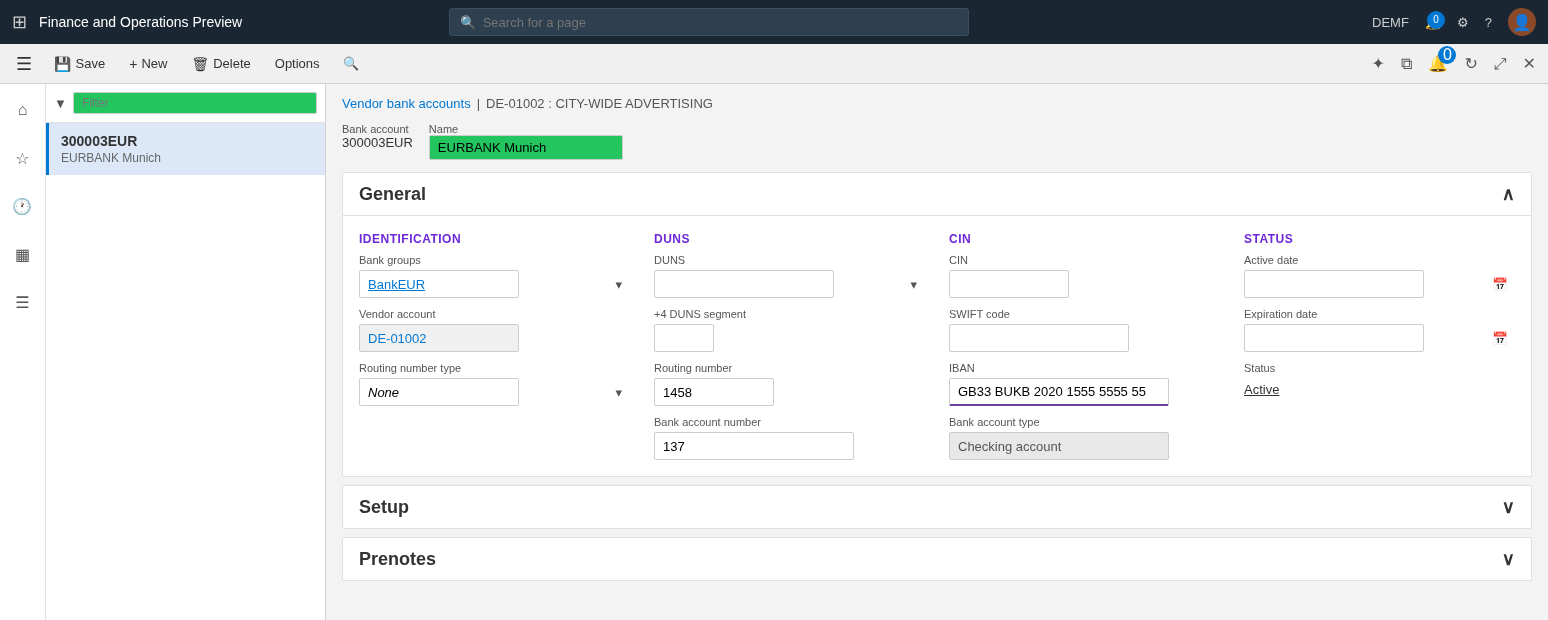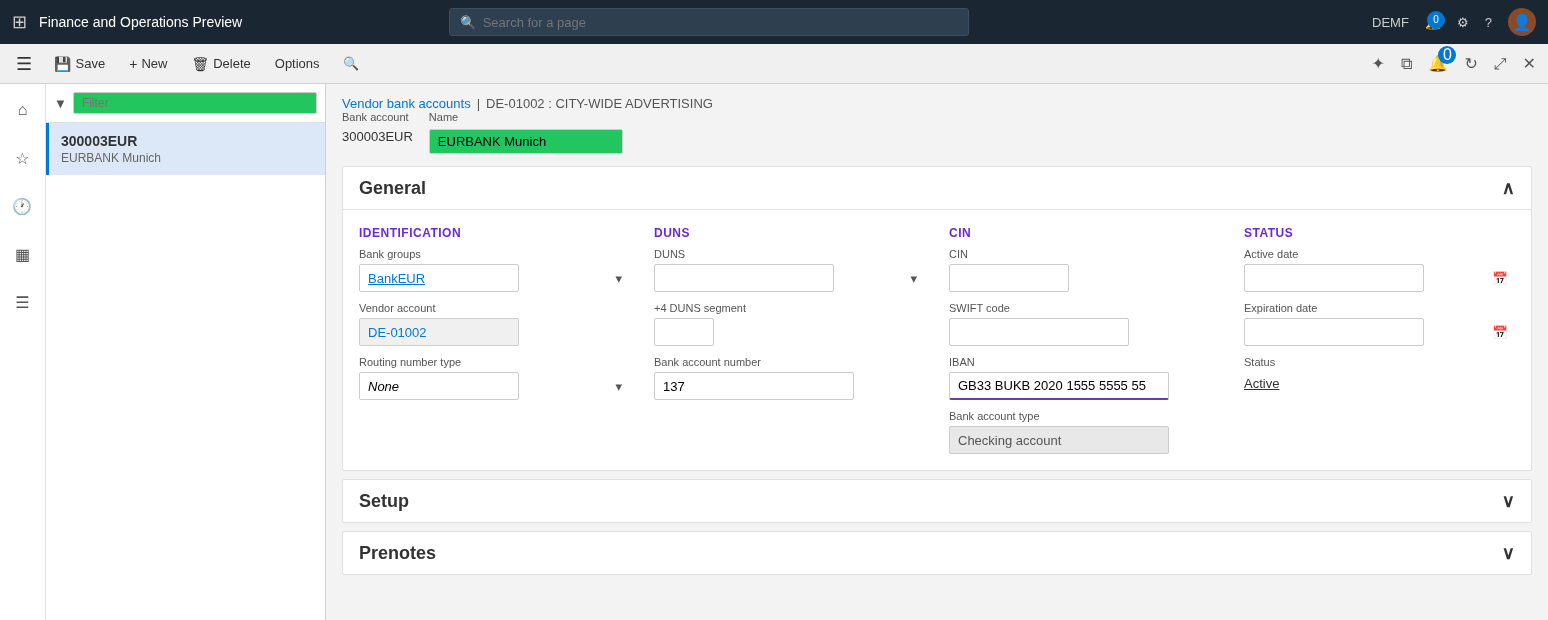--- a/index.html
+++ b/index.html
@@ -140,33 +140,33 @@
       overflow-y: auto;
       background: #f3f3f3;
       padding: 12px 16px;
     }
 
     
     .breadcrumb {
       display: flex;
       align-items: center;
       gap: 6px;
-      margin-bottom: 0;
+      margin-bottom: 12px;
       font-size: 13px;
       color: #555;
     }
 
     
     .form-header {
       display: flex;
       gap: 16px;
       margin-bottom: 12px;
       background: #f3f3f3;
     }
-    .form-field { display: flex; flex-direction: column; gap: 6px; }
+    .form-field { display: flex; flex-direction: column; gap: 0; }
     .form-label { font-size: 11px; color: #555; }
     .form-value-text { font-size: 13px; color: #333; font-weight: 500; }
     .form-input {
       border: 1px solid #ccc;
       border-radius: 2px;
       padding: 4px 8px;
       font-size: 13px;
       min-width: 180px;
       outline: none;
       background: #22c55e;
@@ -405,20 +405,24 @@
               <div class="select-wrapper">
                 <select class="select-field input-field" style="width:180px;">
                   <option value=""></option>
                 </select>
               </div>
             </div>
             <div class="form-group" style="margin-bottom:10px;">
               <label>+4 DUNS segment</label>
               <input type="text" class="input-field" value="" style="width: 60px;">
             </div>
+            <div class="form-group" style="margin-bottom:10px;">
+              <label>Routing number</label>
+              <input type="text" class="input-field" value="1458" style="width: 120px;">
+            </div>
             <div class="form-group">
               <label>Bank account number</label>
               <input type="text" class="input-field" value="137" style="width: 200px;">
             </div>
           </div>
 
           <div>
             <div class="form-group">
               <span class="section-title">CIN</span>
             </div>

